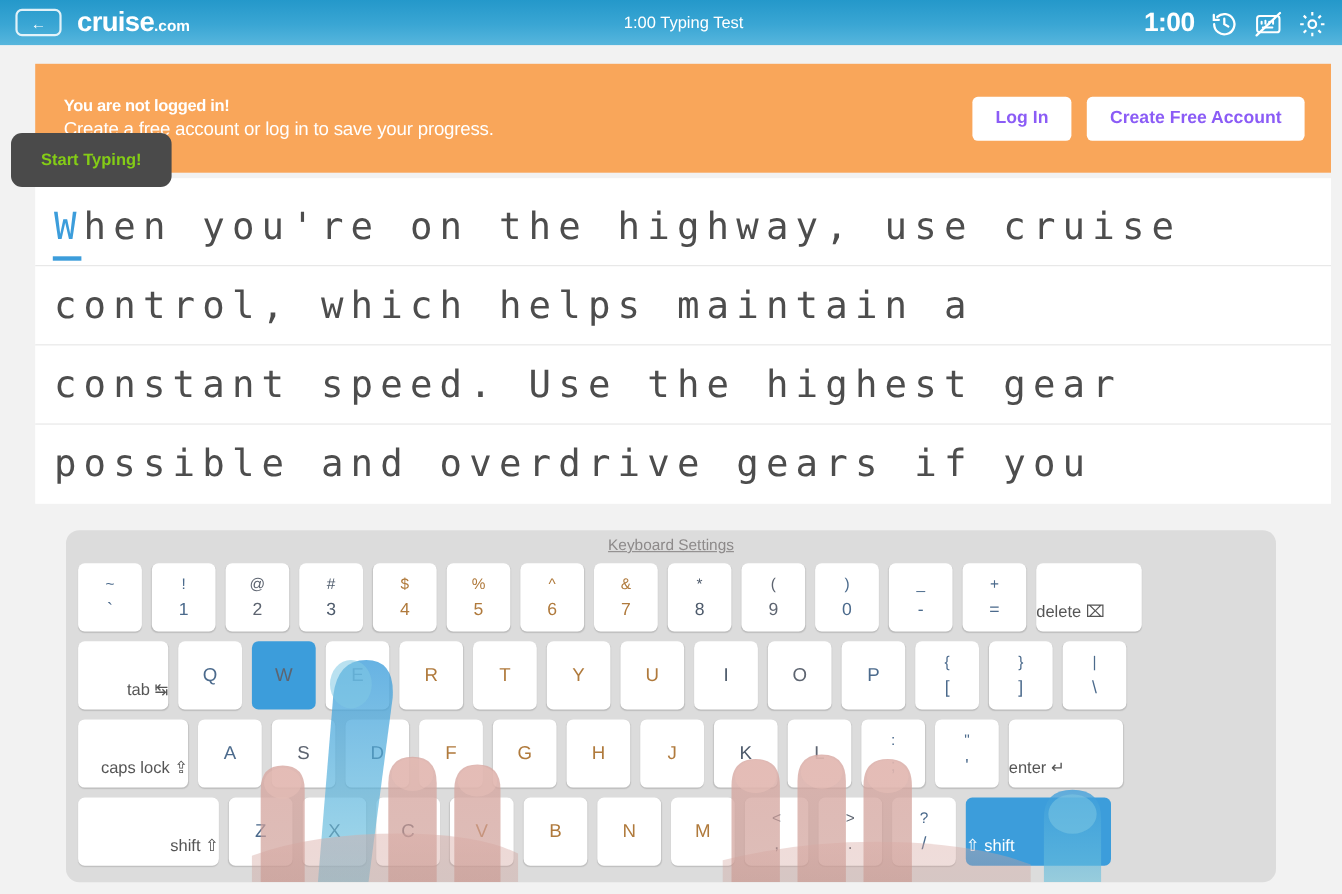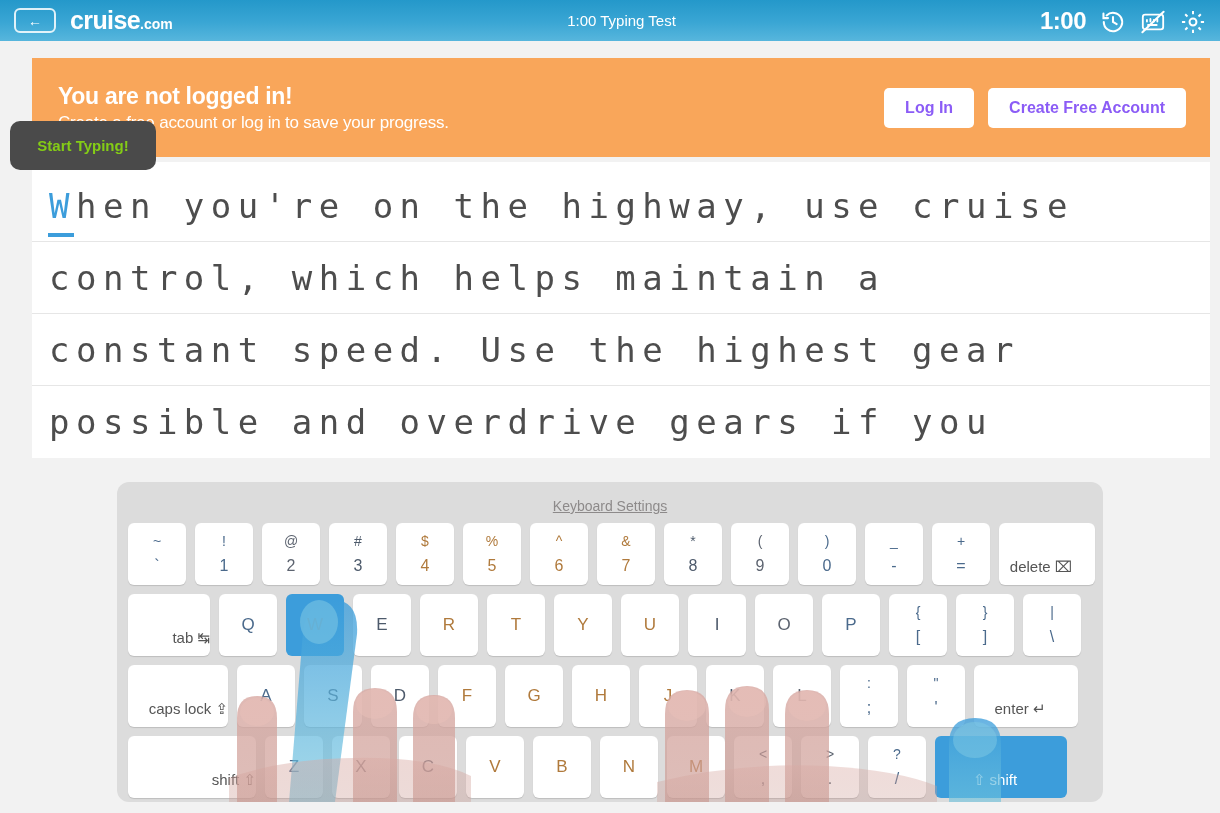--- a/index.html
+++ b/index.html
@@ -58,21 +58,21 @@
   .banner {
     position: relative;
     margin: 17px 10px 0 32px;
     background: #f9a65a;
     height: 99px;
     display: flex; align-items: center;
     padding: 0 24px 0 26px;
     color: #fff;
   }
   .banner-texts { display: flex; flex-direction: column; gap: 3px; }
-  .banner-title { font-size: 23px; font-weight: bold; letter-spacing: -0.3px; }
+  .banner-title { font-size: 15px; font-weight: bold; letter-spacing: -0.3px; }
   .banner-sub { font-size: 17px; letter-spacing: -0.2px; }
   .banner-actions { margin-left: auto; display: flex; gap: 14px; }
   .btn-white {
     background: #fff; color: #8b5cf6;
     border: none; border-radius: 5px;
     font-size: 16px; font-weight: bold;
     font-family: "Liberation Sans", sans-serif;
     padding: 11px 21px;
     cursor: pointer;
   }
@@ -120,24 +120,24 @@
     position: absolute;
     left: -1px; bottom: -11px;
     width: 26px; height: 4px;
     background: #3c9ddb;
   }
 
   
   .kb-wrap {
     position: relative;
     margin: 24px auto 0;
-    width: 986px;
+    width: 1100px;
     background: #dcdcdc;
     border-radius: 12px;
-    padding: 11px 0 0;
+    padding: 0 0 0;
     height: 320px;
     overflow: hidden;
   }
   .kb-settings {
     text-align: center;
     font-size: 14px;
     color: #8d8a8a;
     text-decoration: underline;
     padding: 5px 0 9px;
     cursor: pointer;
@@ -166,21 +166,21 @@
   }
   .key.dual .top { font-size: 14px; }
   .key.dual .bot { font-size: 16px; }
   .key.wide-mod {
     justify-content: flex-end;
     align-items: flex-end;
     padding: 0 0 9px 12px;
     font-size: 15px;
   }
   .key.wide-mod.right {
-    justify-content: center;
+    justify-content: flex-start;
     padding: 0 12px 9px 0;
   }
   .key.tab     { width: 82px; }
   .key.del     { width: 96px; }
   .key.caps    { width: 100px; }
   .key.enter   { width: 104px; }
   .key.lshift  { width: 128px; }
   .key.rshift  { width: 132px; }
   .key.active  { background: #3c9ddb; color: #fff; box-shadow: none; }
 

